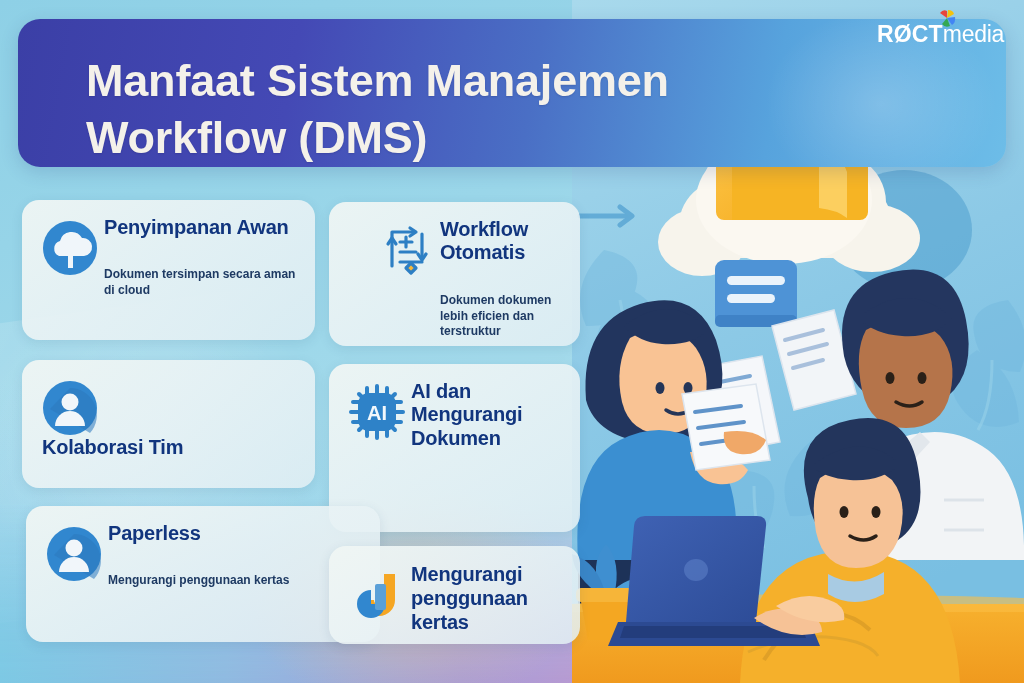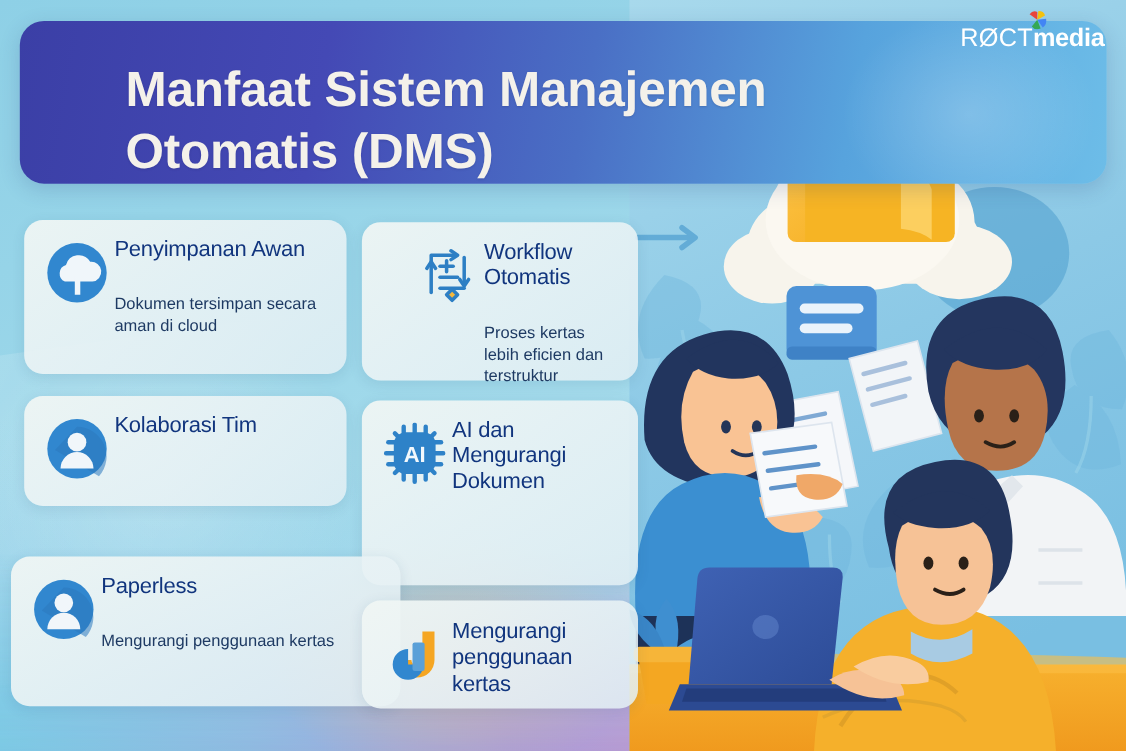--- a/index.html
+++ b/index.html
@@ -51,65 +51,64 @@
   }
   #header .hdr-glow{
     position:absolute; right:-40px; top:-50px; width:330px; height:270px;
     background:radial-gradient(50% 50% at 50% 50%, rgba(255,255,255,.20), rgba(255,255,255,0) 70%);
   }
   #header h1{
     position:absolute; left:68px; top:34px; width:790px;
     color:#f4f1ea; font-size:45px; line-height:1.26;
     font-weight:700; letter-spacing:-.2px;
     text-shadow:0 1px 2px rgba(20,30,80,.18);
-    margin-left:28px;
   }
   #header h1 span{ display:block; white-space:nowrap; }
 
   
   #logo{
     position:absolute; right:20px; top:21px; z-index:6;
     display:flex; align-items:flex-end;
     font-size:23px; font-weight:700; letter-spacing:.2px;
     color:#ffffff;
   }
   #logo .pinwheel{
     position:absolute; left:60px; top:-15px; width:20px; height:18px;
   }
-  #logo .rect{ font-weight:400; }
-  #logo .media{ font-weight:700; letter-spacing:-.3px; }
+  #logo .rect{ font-weight:700; }
+  #logo .media{ font-weight:400; letter-spacing:-.3px; }
 
   
   #illus{
     position:absolute; right:0; top:0; width:452px; height:683px; z-index:2;
     overflow:hidden;
   }
 
   
   .card{
     position:absolute; z-index:5;
     border-radius:17px;
     background:linear-gradient(145deg, rgba(240,246,244,.94) 0%, rgba(234,243,245,.90) 45%, rgba(226,239,244,.86) 100%);
     box-shadow:0 3px 12px rgba(30,70,110,.10);
     display:flex; padding:16px 14px 14px 14px;
   }
   .card .ic{ flex:0 0 auto; width:62px; display:flex; justify-content:flex-end; padding-top:4px; }
   .card .txt{ flex:1 1 auto; padding-left:6px; }
   .card h3{
-    color:#11357e; font-weight:400; font-size:20px; line-height:1.17;
+    color:#11357e; font-weight:700; font-size:20px; line-height:1.17;
     letter-spacing:-.2px; margin-bottom:7px;
   }
   .card p{
-    color:#1e3a63; font-size:15px; line-height:1.32; font-weight:400;margin-top:28px;
+    color:#1e3a63; font-size:12px; line-height:1.32; font-weight:700;margin-top:28px;
   }
   #c1{ left:22px; top:200px; width:293px; height:140px; }
   #c2{ left:329px; top:202px; width:251px; height:144px;padding-left:43px; }
-  #c3{ left:22px; top:360px; width:293px; height:100px; }
+  #c3{ left:22px; top:360px; width:293px; height:128px;flex-direction:column; }
   #c4{ left:329px; top:364px; width:251px; height:168px; }
-  #c5{ left:10px; top:506px; width:354px; height:136px; }
+  #c5{ left:26px; top:506px; width:354px; height:136px; }
   #c6{ left:329px; top:546px; width:251px; height:98px; }
   #c6 h3{ font-size:20px; line-height:1.2; }
   #c2 h3, #c4 h3{ font-size:20px; }
 </style>
 </head>
 <body>
 
 <div id="bg">
   <div class="bg-base"></div>
   <div class="bg-band"></div>
@@ -277,21 +276,21 @@
       <path d="M182 618 q24 -16 54 -4 q14 6 14 18 q-34 10 -68 -14z" fill="#f6c296"></path>
       <path d="M204 606 q30 -18 58 -4 q12 6 10 18 q-36 8 -68 -14z" fill="#f9cc9f"></path>
     </g>
   </svg>
 </div>
 
 <div id="header">
   <div class="hdr-glow"></div>
   <h1>
     <span>Manfaat Sistem Manajemen</span>
-    <span>Otomatis (DMS)</span>
+    <span>Workflow (DMS)</span>
   </h1>
 </div>
 
 <div id="logo">
   <span class="pinwheel">
     <svg width="20" height="18" viewBox="0 0 20 18">
       <path d="M10 9 L3 4 Q6 0 10 2z" fill="#e8453c"></path>
       <path d="M10 9 L11 1 Q16 1 17 5z" fill="#f4c20d"></path>
       <path d="M10 9 L18 8 Q19 13 15 16z" fill="#4285f4"></path>
       <path d="M10 9 L13 17 Q8 19 5 15z" fill="#34a853"></path>
@@ -326,21 +325,21 @@
       <path d="M12 44 v-26"></path>
       <path d="M8 22 l4 -6 l4 6"></path>
       <path d="M20 20 h12"></path>
         <path d="M26 15 v10"></path>
       <path d="M20 30 h16"></path>
       <path d="M26 46 l5 -5 l5 5 l-5 5z" fill="#f5b83c" stroke="#2d7fc4"></path>
     </svg>
   </div>
   <div class="txt">
     <h3>Workflow Otomatis</h3>
-    <p>Proses kertas lebih eficien dan terstruktur</p>
+    <p>Dokumen dokumen lebih eficien dan terstruktur</p>
   </div>
 </div>
 
 <div class="card" id="c3">
   <div class="ic">
     <svg width="56" height="56" viewBox="0 0 56 56">
       <circle cx="28" cy="28" r="27" fill="#3187cf"></circle>
       <path d="M28 8 a27 27 0 0 1 20 45 l-40 -24z" fill="#2b78bd" opacity=".55"></path>
       <circle cx="28" cy="22" r="8.5" fill="#f1f6fa"></circle>
       <path d="M13 46 a15 15 0 0 1 30 0z" fill="#f1f6fa"></path>

